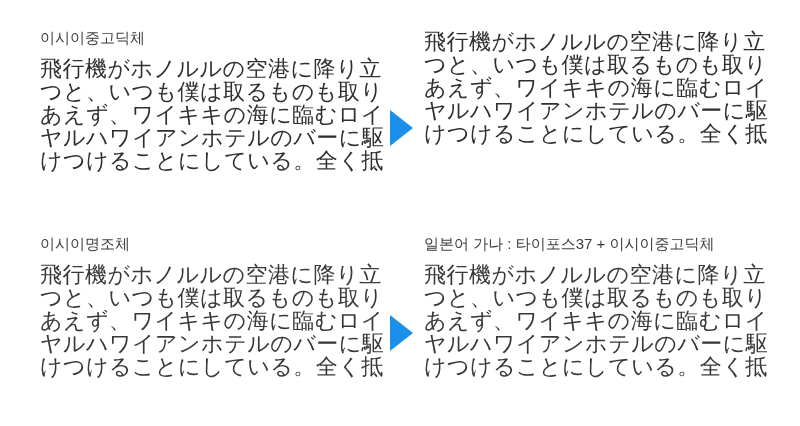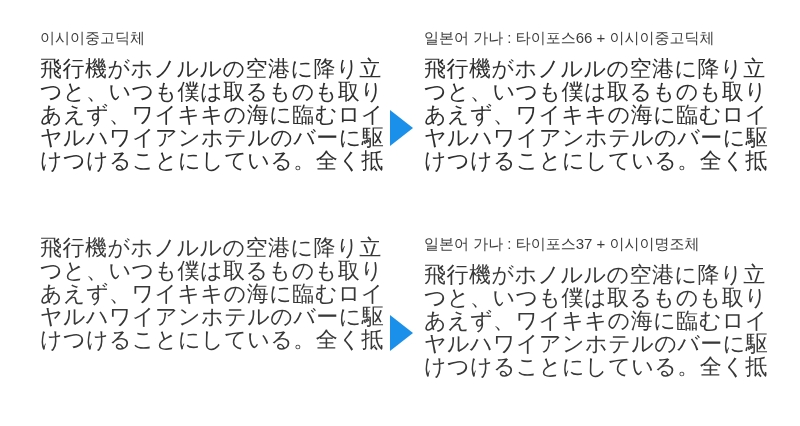--- a/index.html
+++ b/index.html
@@ -67,40 +67,40 @@
     <div class="sample-text">飛行機がホノルルの空港に降り立
 つと、いつも僕は取るものも取り
 あえず、ワイキキの海に臨むロイ
 ヤルハワイアンホテルのバーに駆
 けつけることにしている。全く抵</div>
   </div>
 
   <div class="arrow-icon" id="arrow-top"></div>
 
   <div class="sample-block gothic" id="block-top-right">
-    <div class="font-label">일본어 가나 : 타이포스66 + 이시이중고딕체</div>
     <div class="sample-text">飛行機がホノルルの空港に降り立
 つと、いつも僕は取るものも取り
 あえず、ワイキキの海に臨むロイ
 ヤルハワイアンホテルのバーに駆
 けつけることにしている。全く抵</div>
   </div>
 
   <div class="sample-block mincho" id="block-bottom-left">
+    <div class="font-label">이시이명조체</div>
     <div class="sample-text">飛行機がホノルルの空港に降り立
 つと、いつも僕は取るものも取り
 あえず、ワイキキの海に臨むロイ
 ヤルハワイアンホテルのバーに駆
 けつけることにしている。全く抵</div>
   </div>
 
   <div class="arrow-icon" id="arrow-bottom"></div>
 
   <div class="sample-block mincho" id="block-bottom-right">
-    <div class="font-label">일본어 가나 : 타이포스37 + 이시이명조체</div>
+    <div class="font-label">일본어 가나 : 타이포스37 + 이시이중고딕체</div>
     <div class="sample-text">飛行機がホノルルの空港に降り立
 つと、いつも僕は取るものも取り
 あえず、ワイキキの海に臨むロイ
 ヤルハワイアンホテルのバーに駆
 けつけることにしている。全く抵</div>
   </div>
 
 </div>
 
 </body></html>

